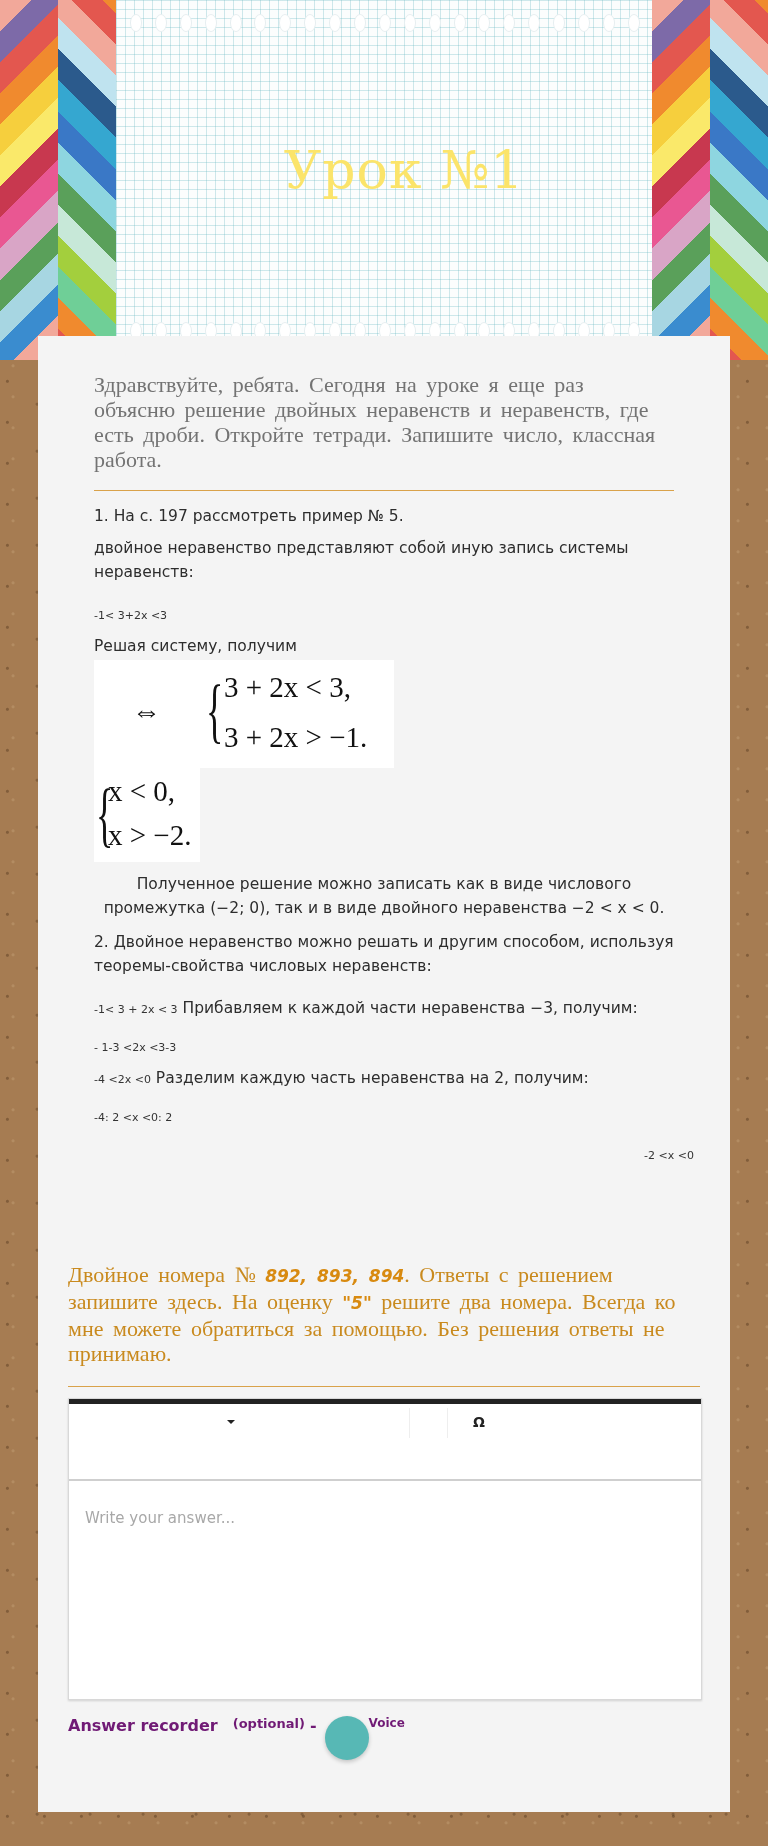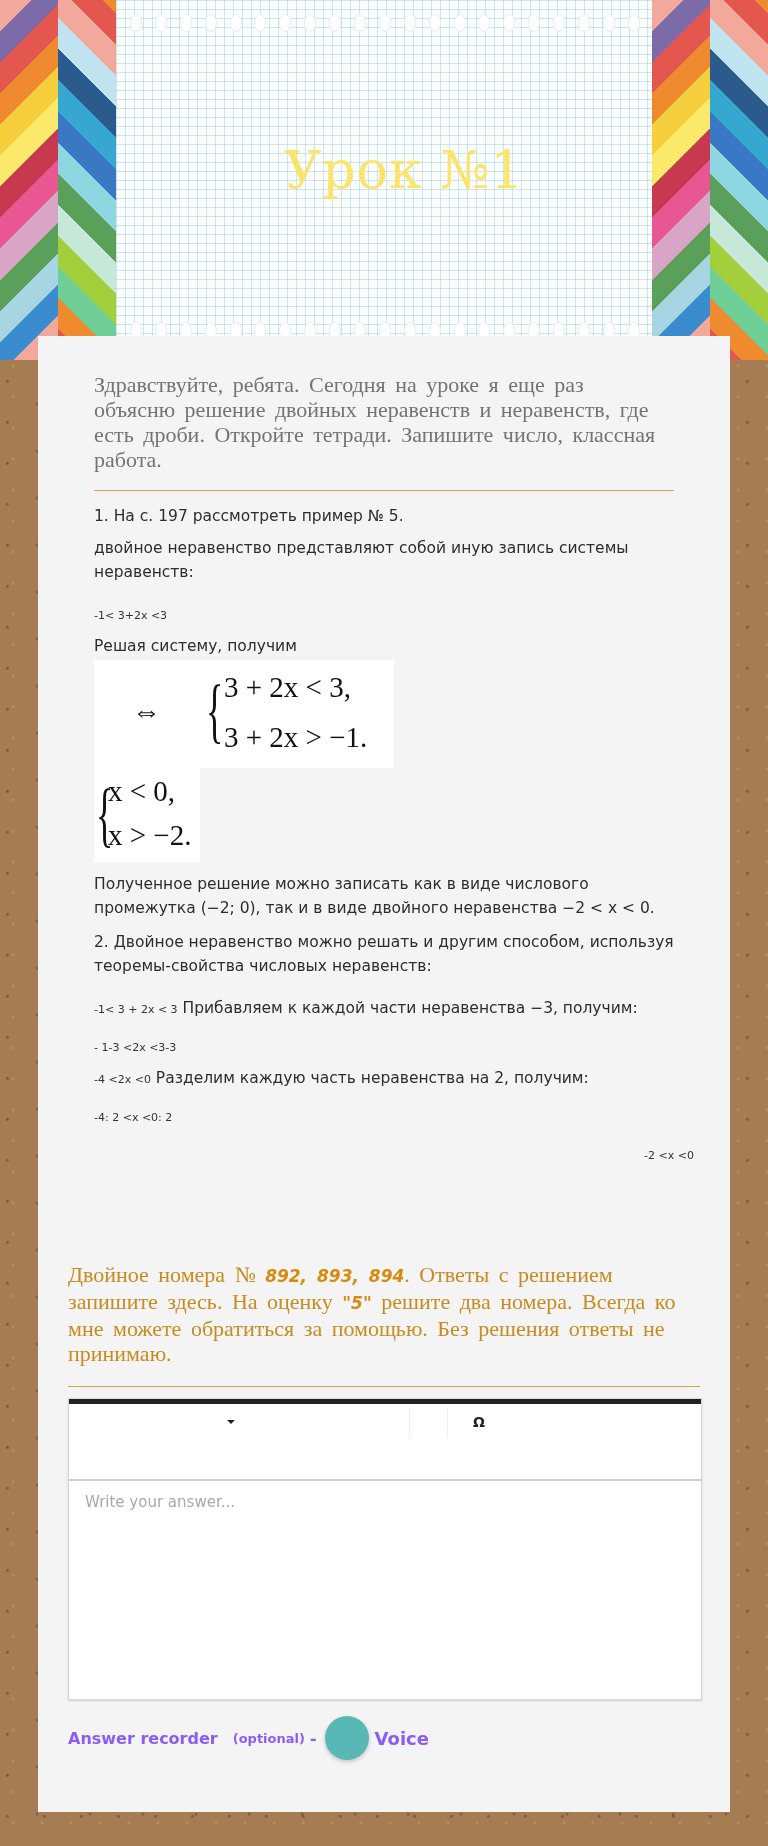--- a/index.html
+++ b/index.html
@@ -85,32 +85,32 @@
     background: #fff; border: 1px solid #d8d8d8; box-shadow: 0 1px 2px rgba(0,0,0,0.15);
   }
   .editor-topbar { height: 5px; background: #222; }
   .toolbar { position: relative; height: 75px; border-bottom: 2px solid #cfcfcf; }
   .tool-dropdown { position: absolute; left: 0; top: 0; width: 340px; height: 36px; }
   .caret { position: absolute; left: 158px; top: 16px; width: 0; height: 0; border-left: 4px solid transparent; border-right: 4px solid transparent; border-top: 4px solid #222; }
   .tool-sep { position: absolute; top: 4px; width: 1px; height: 30px; background: #eee; }
   .omega { position: absolute; left: 404px; top: 10px; font-weight: bold; font-size: 14px; color: #222; }
   .answer {
     position: absolute; left: 0; top: 82px; width: 632px; height: 218px; border: none; outline: none; resize: none;
-    padding: 12px 16px; box-sizing: border-box; font-family: "DejaVu Sans", sans-serif; font-size: 15px; color: #333; background: transparent;
+    padding: 28px 16px; box-sizing: border-box; font-family: "DejaVu Sans", sans-serif; font-size: 15px; color: #333; background: transparent;
   }
   .answer::placeholder { color: #a8a8a8; }
   .recorder {
-    position: absolute; left: 30px; top: 1380px; height: 44px; display: flex; align-items: center;
-    font-family: "DejaVu Sans", sans-serif; color: #8b5cf6;
+    position: absolute; left: 30px; top: 1380px; height: 44px; display: flex; align-items: flex-start;
+    font-family: "DejaVu Sans", sans-serif; color: #701a75;
   }
   .rec-label { font-weight: bold; font-size: 16px; }
   .rec-opt { font-weight: bold; font-size: 13px; margin-left: 15px; }
   .rec-dash { font-weight: bold; font-size: 16px; margin-left: 5px; }
   .rec-btn { width: 44px; height: 44px; border-radius: 50%; background: #57b8b5; margin-left: 8px; box-shadow: 0 2px 4px rgba(0,0,0,0.2); cursor: pointer; }
-  .rec-voice { font-weight: bold; font-size: 18px; margin-left: 6px; }
+  .rec-voice { font-weight: bold; font-size: 12px; margin-left: 0; }
 </style>
 </head>
 <body>
 
 <div class="header">
   <div class="chevron left"></div>
   <div class="paper">
     <div class="holes top">
       <span></span>
         <span></span>
@@ -176,21 +176,21 @@
     <span class="brace" style="left:112px; top:14px;">{</span>
     <span class="eq" style="left:130px; top:10px;">3 + 2x &lt; 3,</span>
     <span class="eq" style="left:130px; top:60px;">3 + 2x &gt; −1.</span>
   </div>
   <div class="mathbox" style="left:56px; top:432px; width:106px; height:94px;">
     <span class="brace" style="left:2px; top:10px;">{</span>
     <span class="eq" style="left:14px; top:6px;">x &lt; 0,</span>
     <span class="eq" style="left:14px; top:50px;">x &gt; −2.</span>
   </div>
 
-  <div class="body-text" style="top:536px; width:580px;">Полученное решение можно записать как в виде числового промежутка (−2; 0), так и в виде двойного неравенства −2 &lt; x &lt; 0.</div>
+  <div class="body-text" style="top:536px; width:580px;text-align:center;">Полученное решение можно записать как в виде числового промежутка (−2; 0), так и в виде двойного неравенства −2 &lt; x &lt; 0.</div>
   <div class="body-text" style="top:594px; width:580px;">2. Двойное неравенство можно решать и другим способом, используя теоремы-свойства числовых неравенств:</div>
 
   <div class="body-text" style="top:660px;">
     <span class="small">-1&lt; 3 + 2x &lt; 3</span>
     <span>Прибавляем к каждой части неравенства −3, получим:</span>
   </div>
   <div class="body-text small" style="top:700px;">- 1-3 &lt;2x &lt;3-3</div>
   <div class="body-text" style="top:730px;">
     <span class="small">-4 &lt;2x &lt;0</span>
     <span>Разделим каждую часть неравенства на 2, получим:</span>

